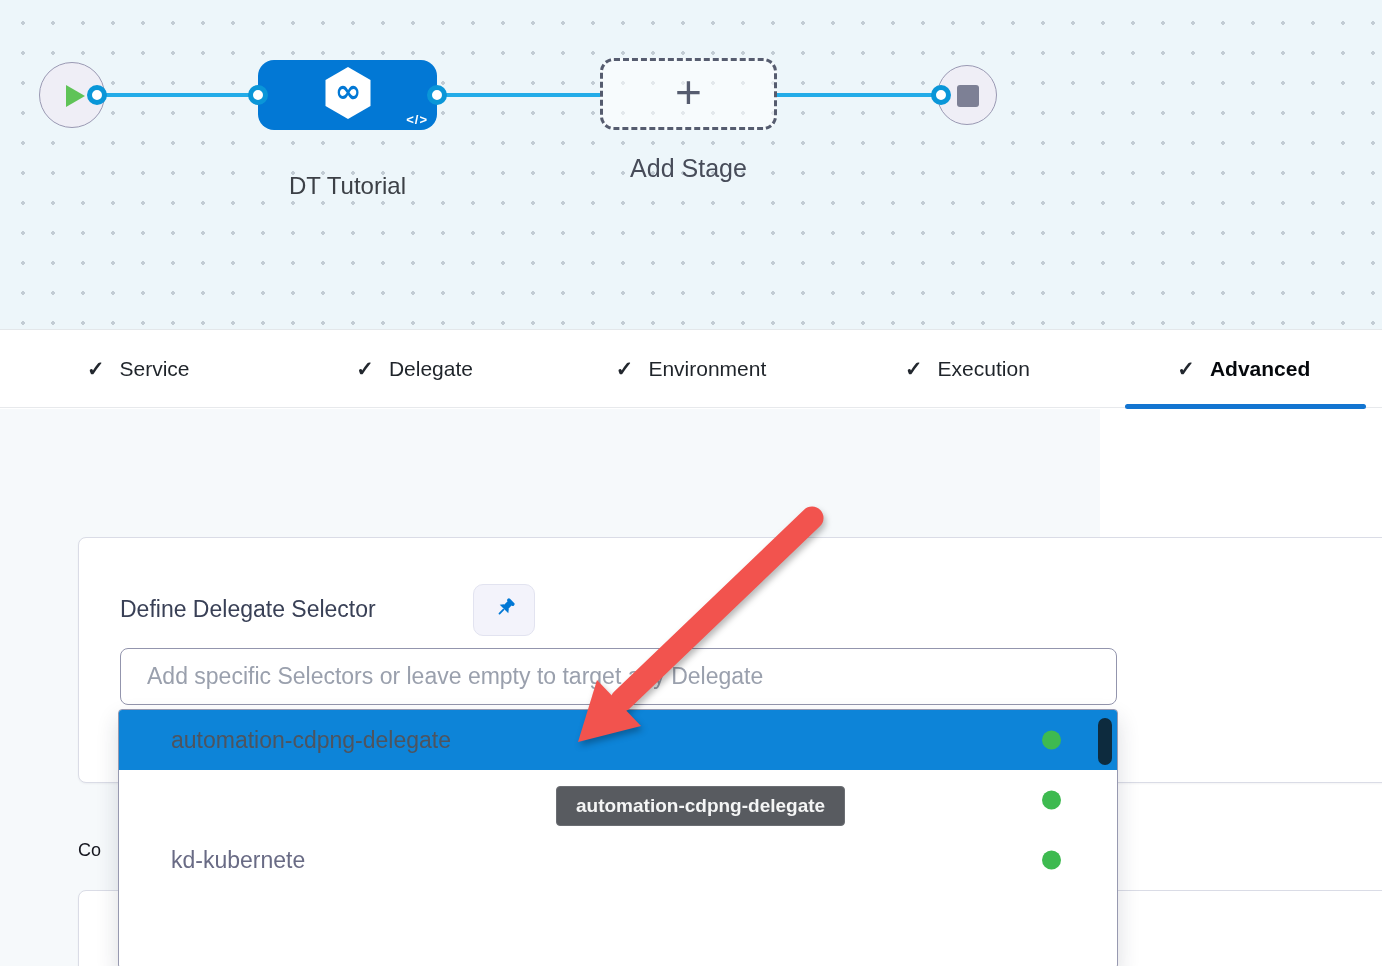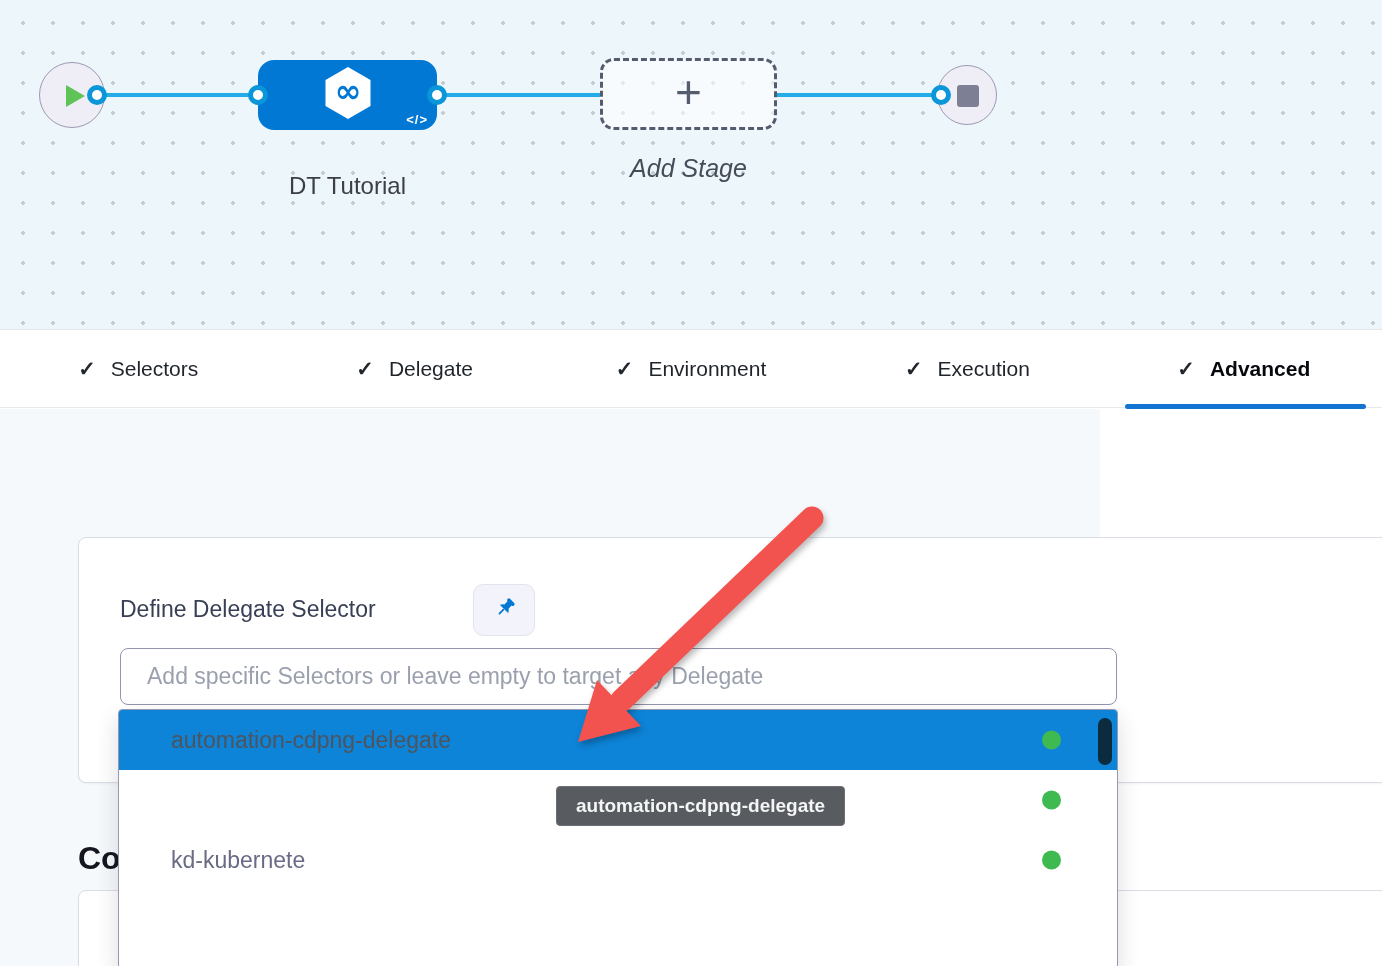--- a/index.html
+++ b/index.html
@@ -47,21 +47,21 @@
   .card1 { left:78px; top:128px; width:1334px; height:246px; }
   .card2 { left:78px; top:481px; width:1334px; height:220px; }
   .define-label { position:absolute; left:120px; top:187px; font-size:23px; color:#394056; }
   .pin-btn { position:absolute; left:473px; top:175px; width:62px; height:52px;
     background:#f3f3fb; border:1px solid #e2e3f0; border-radius:10px;
     display:flex; align-items:center; justify-content:center; cursor:pointer; }
   .selector-input { position:absolute; left:120px; top:239px; width:997px; height:57px;
     background:#fff; border:1.5px solid #9395ad; border-radius:8px;
     font-size:23px; color:#30323c; padding:0 26px; font-family:"Liberation Sans",sans-serif; outline:none; }
   .selector-input::placeholder { color:#9aa0ad; opacity:1; }
-  .h2-partial { position:absolute; left:78px; top:431px; font-size:32px; font-weight:700; color:#15161f; z-index:1; }
+  .h2-partial { position:absolute; left:78px; top:431px; font-size:18px; font-weight:400; color:#15161f; z-index:1; }
 
   
   .dropdown { position:absolute; left:118px; top:300px; width:1000px; height:260px;
     background:#fff; border:1px solid #9799b0; border-radius:4px;
     box-shadow:0 10px 22px rgba(30,40,60,.16); z-index:10; overflow:hidden; }
   .dd-row { position:relative; height:60px; display:flex; align-items:center;
     padding-left:52px; font-size:23px; color:#696b85; background:#fff; cursor:pointer; }
   .dd-row.selected { background:#0d84d8; color:#4e545e; }
   .dd-dot { position:absolute; right:56px; top:50%; transform:translateY(-50%);
     width:19px; height:19px; border-radius:50%; background:#3eba50; }
@@ -106,27 +106,27 @@
     <div class="ring" style="left:87px;  top:85px;"></div>
     <div class="ring" style="left:248px; top:85px;"></div>
     <div class="ring" style="left:427px; top:85px;"></div>
     <div class="ring" style="left:931px; top:85px;"></div>
 
     <div class="node-circle" style="left:937px; top:65px; width:60px; height:60px;">
       <div class="stop-sq"></div>
     </div>
 
     <div class="node-label" style="left:258px; top:172px; width:179px;">DT Tutorial</div>
-    <div class="node-label" style="left:600px; top:154px; width:177px; color:#474c59; font-size:25px;font-style:italic;">Add Stage</div>
+    <div class="node-label" style="left:600px; top:154px; width:177px; color:#474c59; font-size:25px;">Add Stage</div>
   </div>
 
   <div class="tabbar">
     <div class="tab">
       <span class="check">✓</span>
-      <span>Selectors</span>
+      <span>Service</span>
     </div>
     <div class="tab">
       <span class="check">✓</span>
       <span>Delegate</span>
     </div>
     <div class="tab">
       <span class="check">✓</span>
       <span>Environment</span>
     </div>
     <div class="tab">

